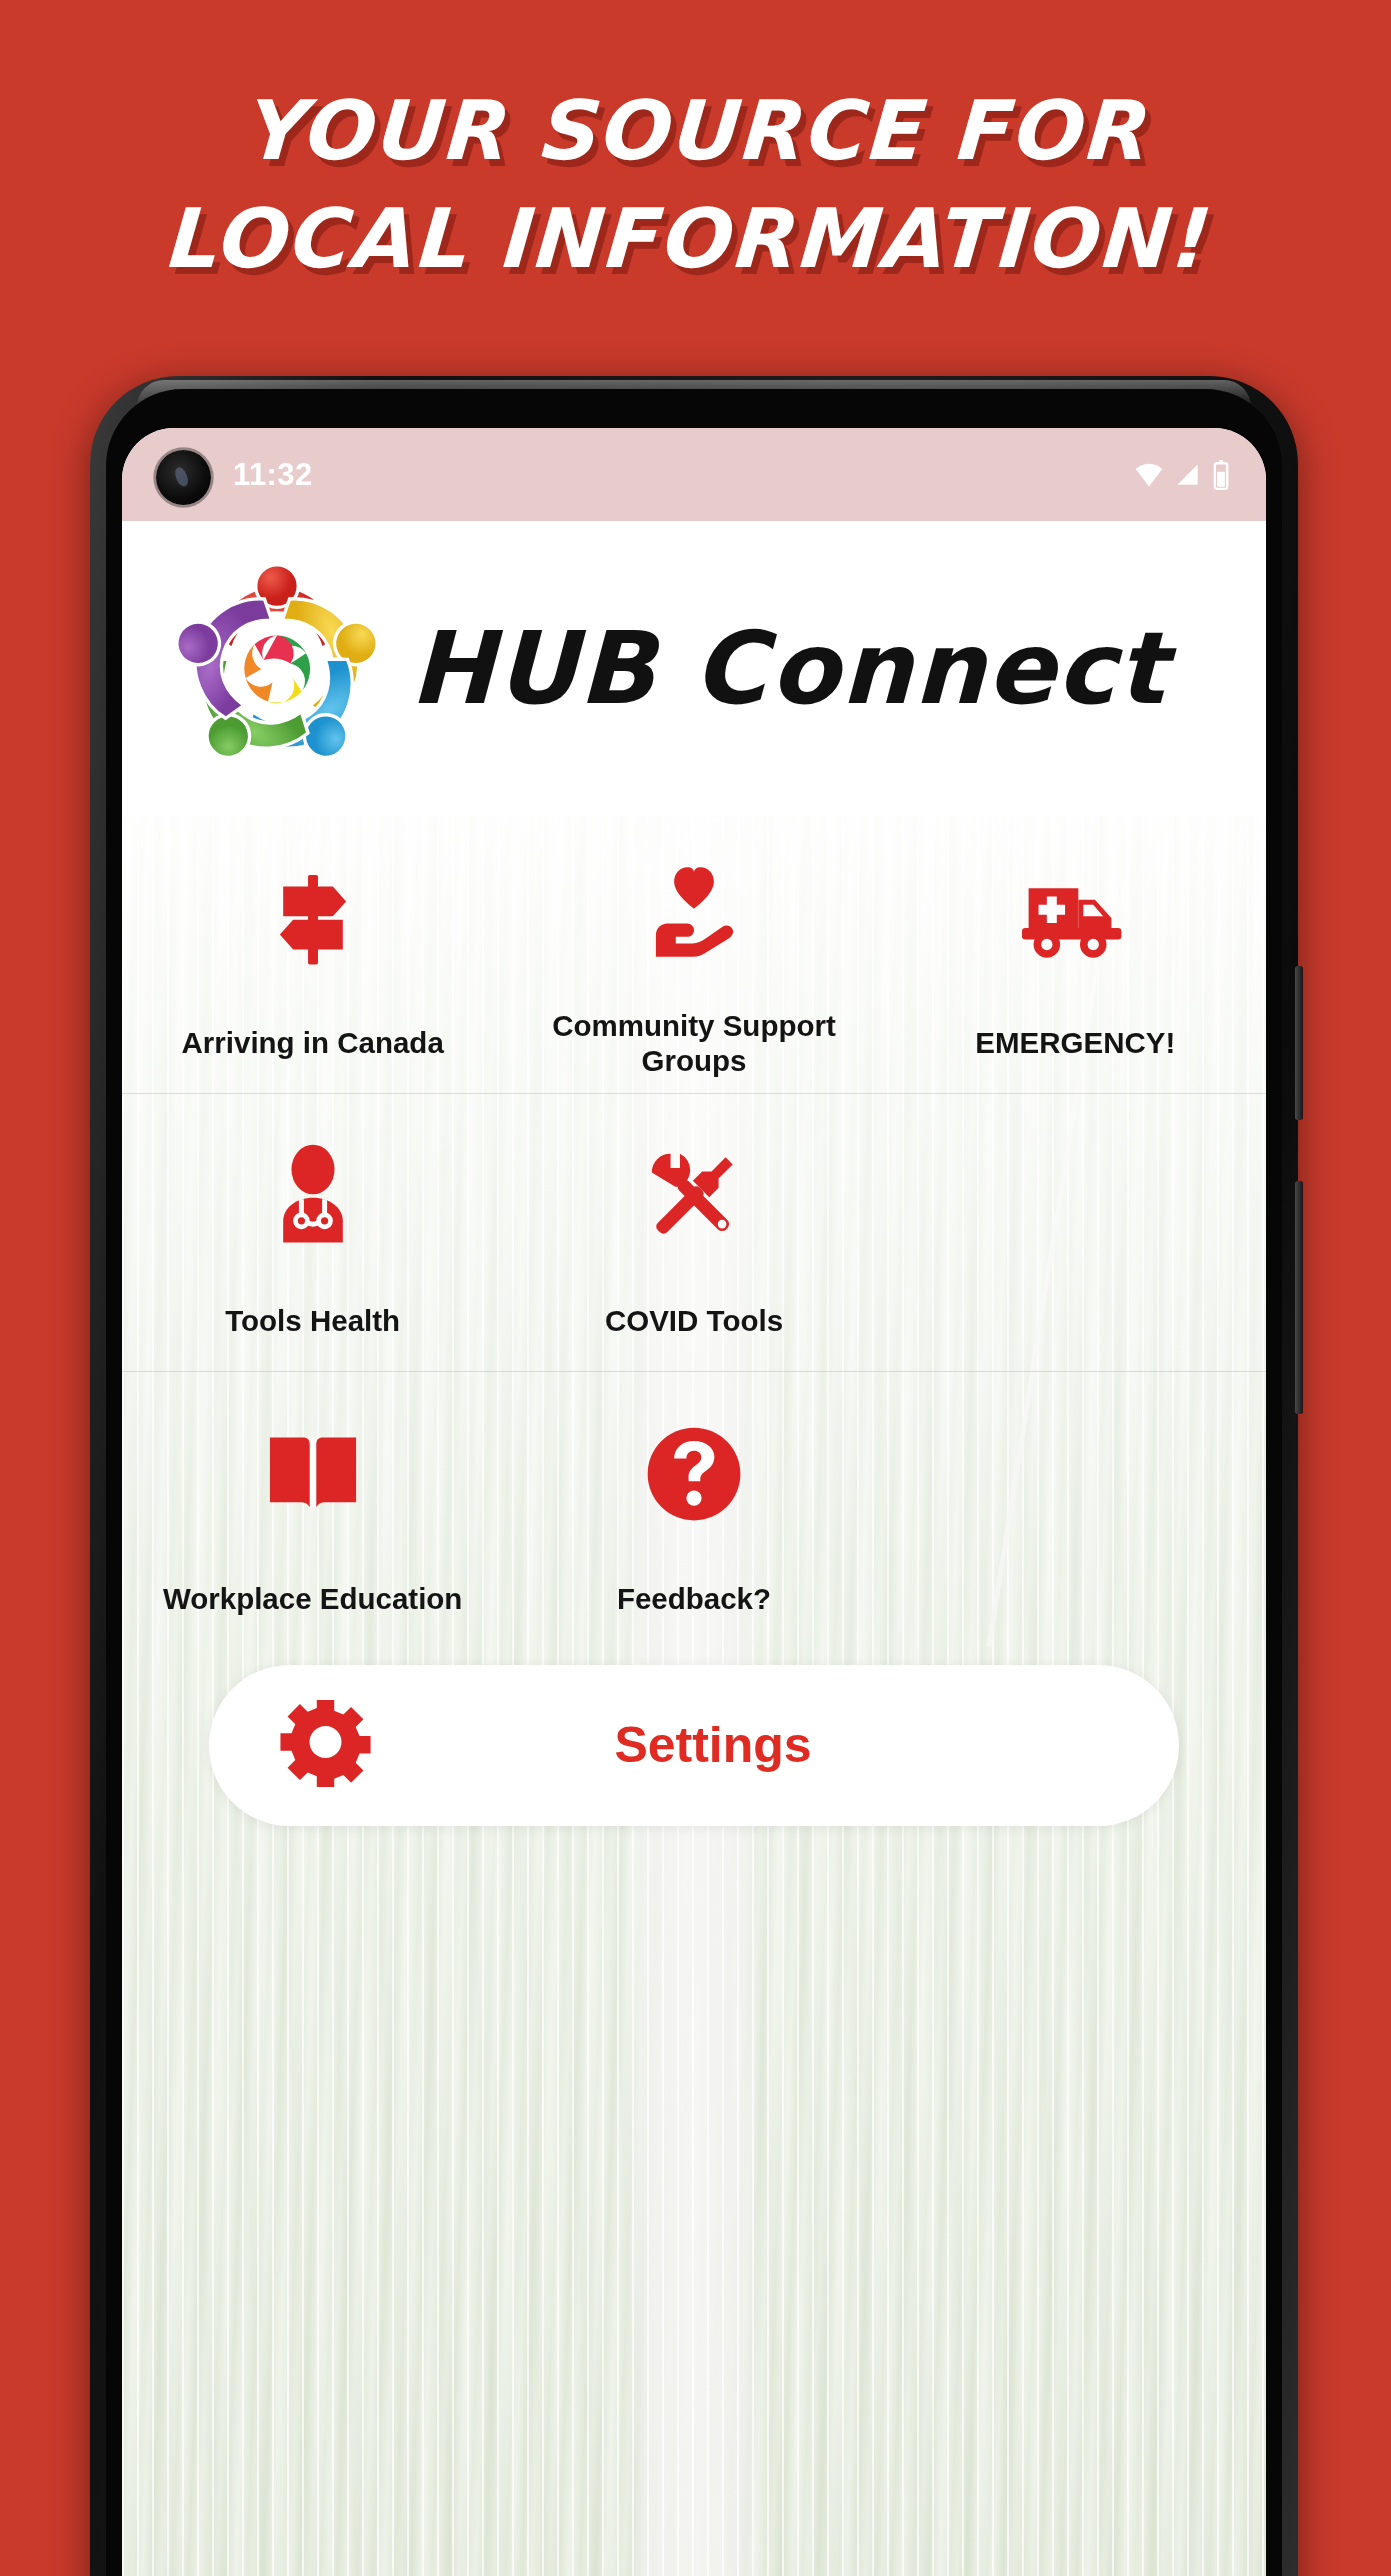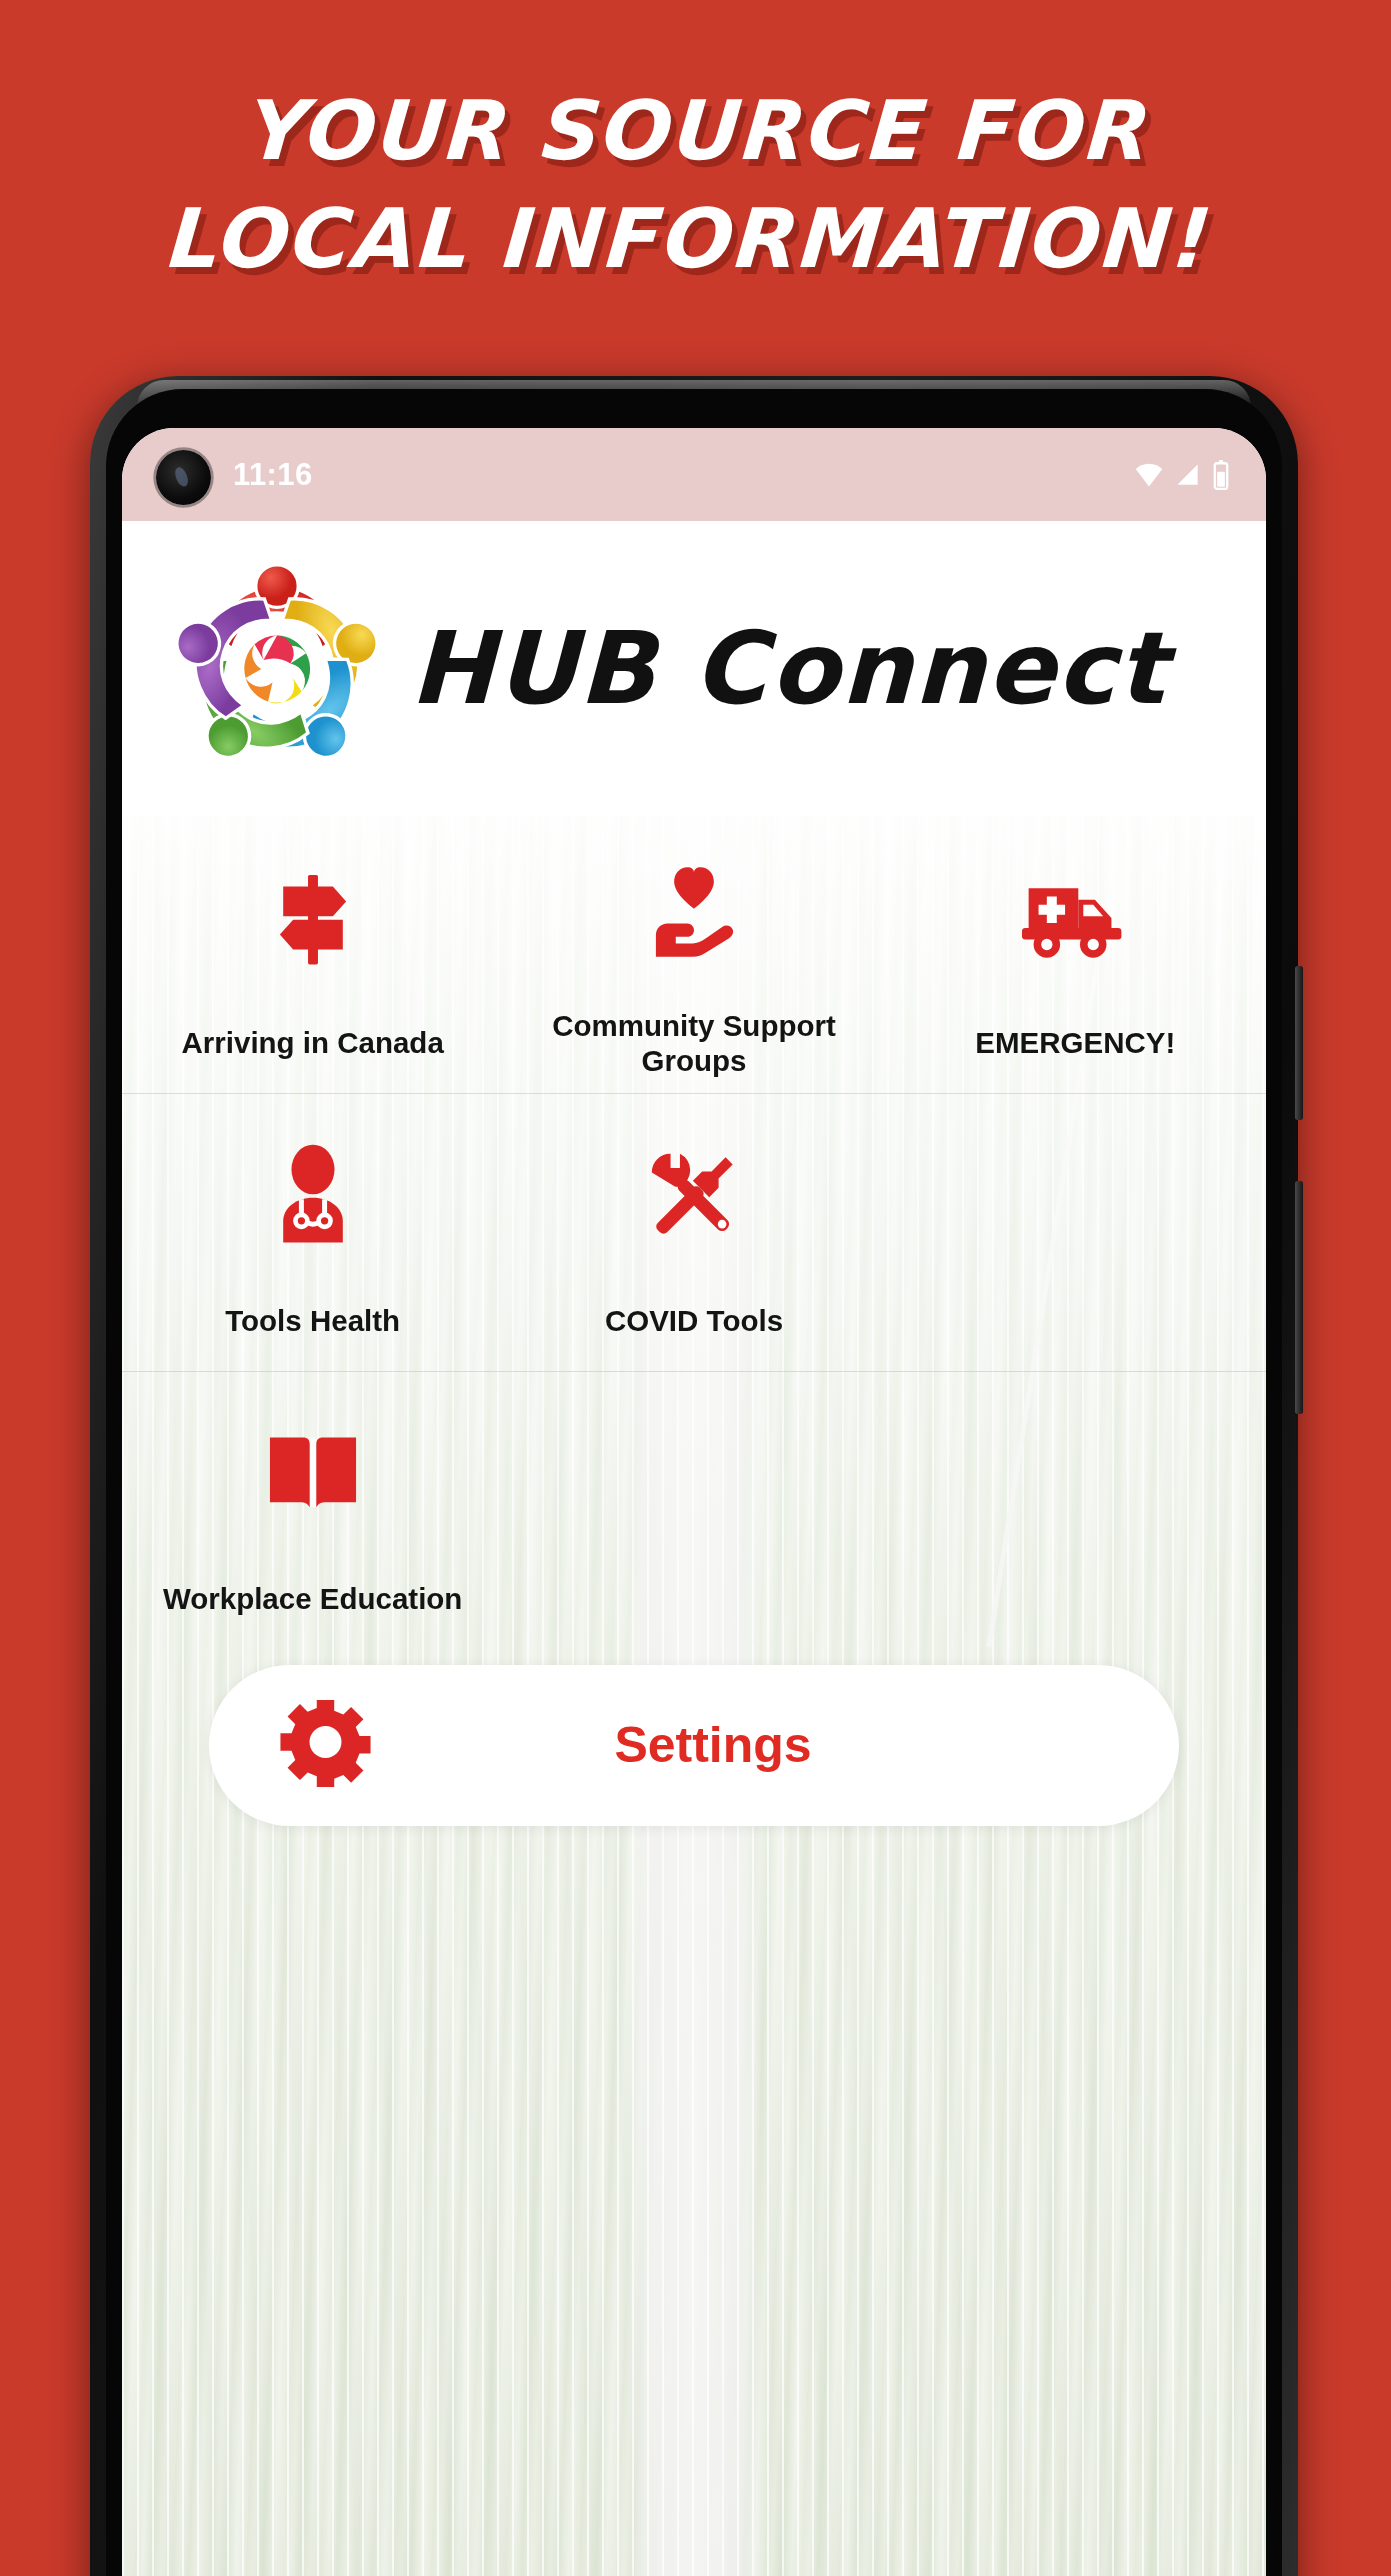--- a/index.html
+++ b/index.html
@@ -317,21 +317,21 @@
   <div class="phone-outer"></div>
   <div class="phone-gloss"></div>
   <div class="side-btn volume"></div>
   <div class="side-btn power"></div>
   <div class="phone-inner-bezel"></div>
 
   <div class="screen">
 
     <div class="statusbar">
       <div class="punchhole"></div>
-      <div class="status-time">11:16</div>
+      <div class="status-time">11:32</div>
       <div class="status-icons">
         <span>
           <svg width="30" height="29" viewBox="0 0 24 24" fill="#ffffff">
             <path d="M12 3C7.5 3 3.6 4.8 1 7.5l11 14.5L23 7.5C20.4 4.8 16.5 3 12 3z"></path>
           </svg>
         </span>
         <span>
           <svg width="27" height="29" viewBox="0 0 24 24" fill="#ffffff">
             <path d="M21 3v18H3L21 3z"></path>
           </svg>
@@ -499,20 +499,30 @@
             <svg width="106" height="106" viewBox="0 0 64 64" fill="#DC2626">
               <path d="M6 10h20c2.8 0 4 1.6 4 4v38c0 0-1.4-3-5-3H6z"></path>
               <path d="M58 10H38c-2.8 0-4 1.6-4 4v38c0 0 1.4-3 5-3h19z"></path>
               <rect x="30.4" y="10" width="3.2" height="42" fill="#ffffff"></rect>
             </svg>
           </span>
           <span class="cell-label">Workplace Education</span>
         </div>
 
 
+        <div class="menu-cell">
+          <span class="cell-icon">
+            <svg width="106" height="106" viewBox="0 0 64 64">
+              <circle cx="32" cy="32" r="28" fill="#DC2626"></circle>
+              <path d="M32 12c-7 0-12 4.4-12 10.6h7.4c0-2.8 1.9-4.6 4.6-4.6 2.6 0 4.4 1.6 4.4 3.9 0 2-1 3.2-3.3 4.8-3.2 2.2-4.6 4.3-4.4 8.1l.1 1.6h7v-1.2c0-2.3 1-3.5 3.5-5.2 3.3-2.2 5-4.8 5-8.5C44.3 16.4 39.3 12 32 12z" fill="#ffffff"></path>
+              <circle cx="32" cy="46.5" r="4.6" fill="#ffffff"></circle>
+            </svg>
+          </span>
+          <span class="cell-label">Feedback?</span>
+        </div>
 
       </div>
 
       <div class="settings-wrap">
         <div class="settings-btn">
           <span>
             <svg width="93" height="93" viewBox="0 0 64 64" fill="#DC2626">
               <path d="M26 2h12v7.5l6.3 2.6 5.3-5.3 8.5 8.5-5.3 5.3 2.6 6.3H63v12h-7.6l-2.6 6.3 5.3 5.3-8.5 8.5-5.3-5.3-6.3 2.6V62H26v-7.5l-6.3-2.6-5.3 5.3L5.9 48.7l5.3-5.3L8.6 37H1V25h7.6l2.6-6.3-5.3-5.3 8.5-8.5 5.3 5.3L26 7.5z"></path>
               <circle cx="32" cy="31" r="11" fill="#ffffff"></circle>
             </svg>

